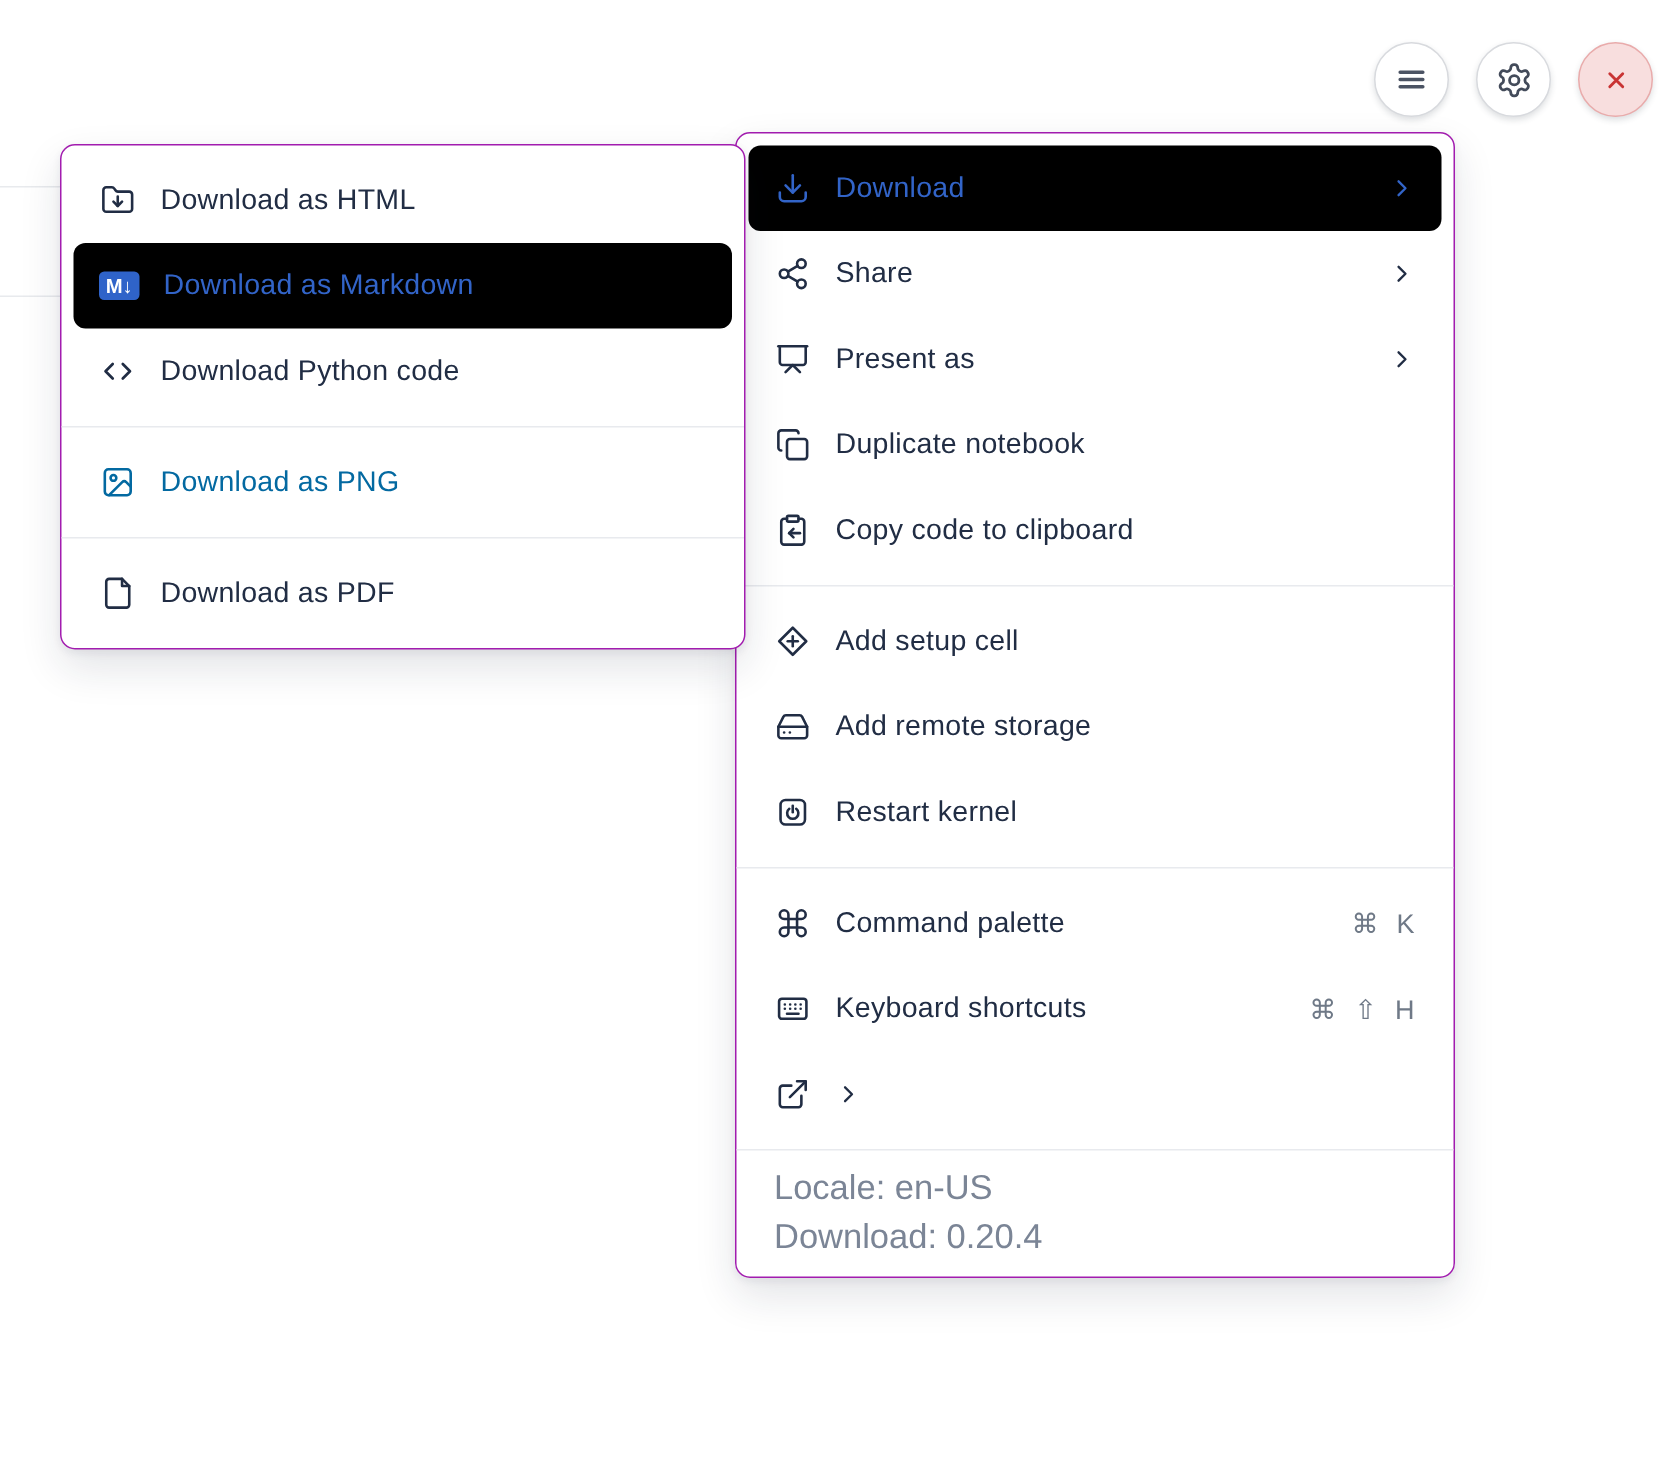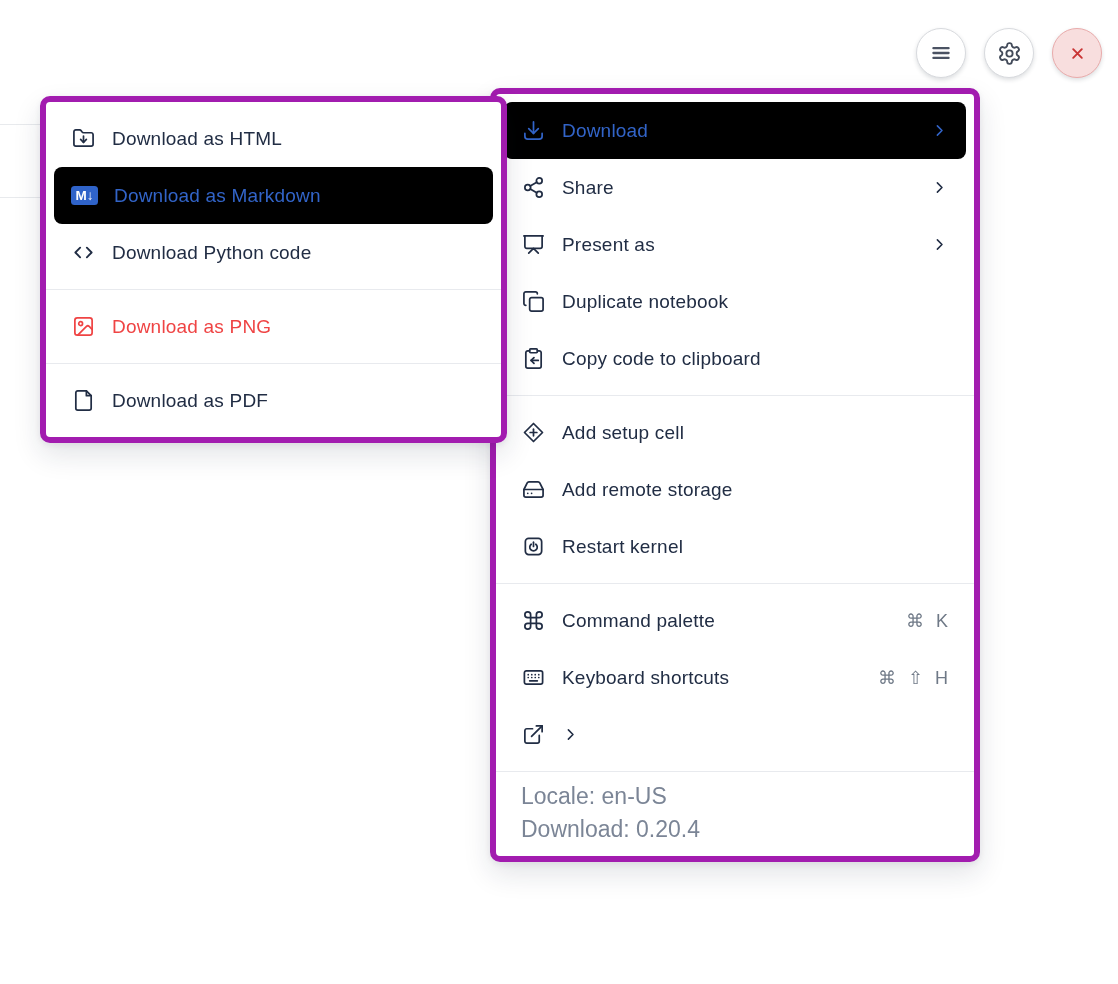--- a/index.html
+++ b/index.html
@@ -16,36 +16,36 @@
     position:absolute; top:28px; width:48px; height:48px; border-radius:50%;
     background:#ffffff; border:1px solid #d8dade;
     box-shadow:0 2px 4px rgba(40,48,60,.16);
     display:flex; align-items:center; justify-content:center; cursor:pointer;
   }
   .circle-btn.danger { background:#f8dede; border-color:#e9abab; }
   .circle-btn svg { display:block; }
 
   
   .panel {
-    position:absolute; background:#ffffff; border:6px solid #a21caf; border-radius:10px;
+    position:absolute; background:#ffffff; border:1px solid #a21caf; border-radius:10px;
     box-shadow:0 12px 28px rgba(25,35,55,.12), 0 2px 6px rgba(25,35,55,.07);
   }
   .main-menu { left:490px; top:88px; width:478px; z-index:20; }
   .sub-menu  { left:40px;  top:96px; width:455px; z-index:30; }
 
   .group { padding:8px 0; }
   .sep   { height:1px; background:#e8eaee; }
 
   .mrow {
     display:flex; align-items:center; height:57px; margin:0 8px;
     padding:0 18px 0 17px; border-radius:8px; gap:16px;
     color:#212d44; font-size:19px; cursor:pointer;
   }
   .mrow.active   { background:#000000; color:#3264c8; }
-  .mrow.disabled { color:#ef4444; cursor:default; }
+  .mrow.disabled { color:#0369a1; cursor:default; }
 
   .micon { width:25px; height:25px; flex:none; display:flex; align-items:center; justify-content:center; }
   .micon svg { width:23px; height:23px; display:block; }
   .mlabel { flex:1; white-space:nowrap; letter-spacing:.2px; }
   .mshortcut { color:#6f7987; font-size:18px; word-spacing:7px; white-space:nowrap; }
   .mchev { display:flex; flex:none; }
   .mchev svg { width:17px; height:17px; display:block; }
 
   .menu-footer { padding:8px 0 10px; }
   .menu-footer .fline { padding:0 25px; font-size:23px; line-height:33px; color:#7b8596; }

